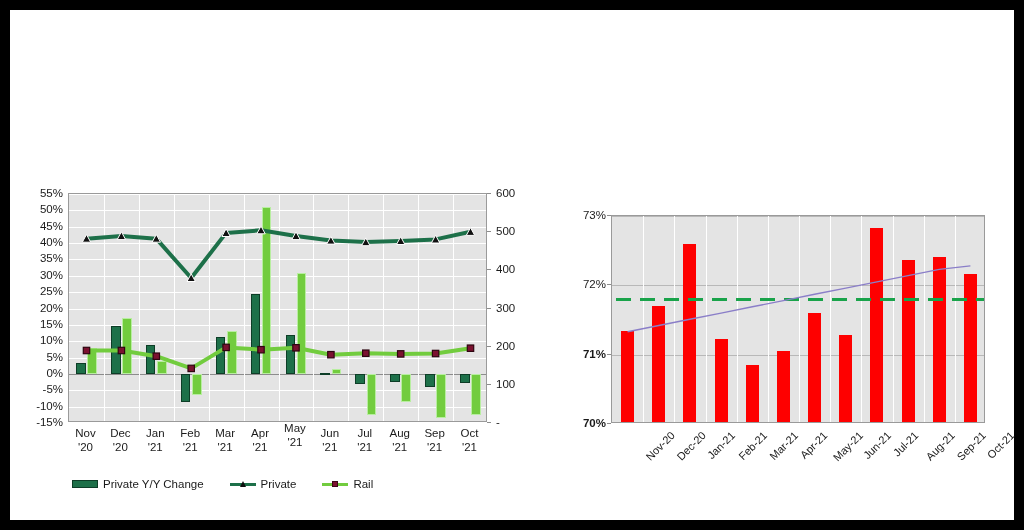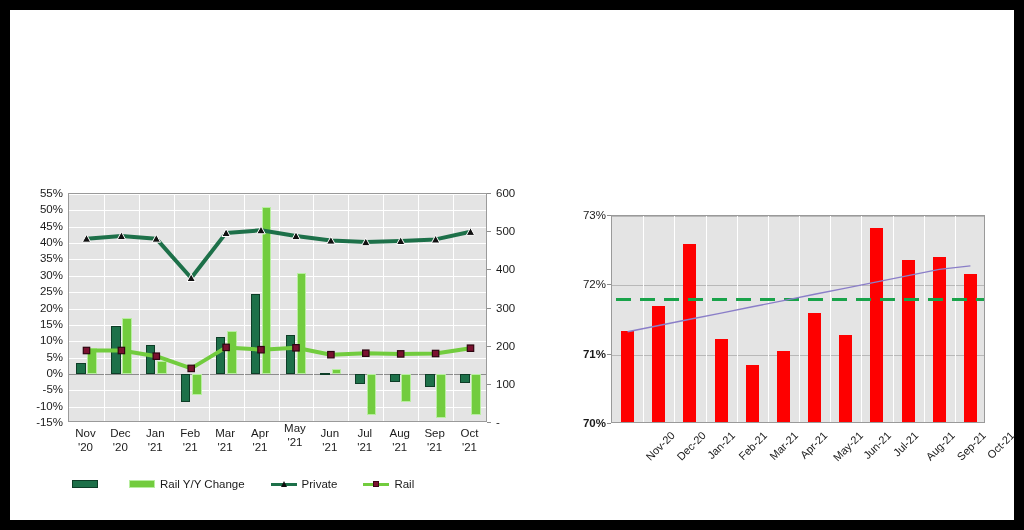--- a/index.html
+++ b/index.html
@@ -305,24 +305,21 @@
 '21</div>
         <div class="xlabel-l" style="left: 383.167px; width: 42.9167px; top: 267px;">Sep
 '21</div>
         <div class="xlabel-l" style="left: 418.083px; width: 42.9167px; top: 267px;">Oct
 '21</div>
       </div>
 
     <div class="legend" id="left-legend" style="left:42px; top:318px; width:440px; justify-content:flex-start; gap:26px;">
         <div class="legend-item">
           <span class="swatch-bar" style="background: rgb(29, 112, 73); border: 1px solid rgb(13, 61, 39);"></span>
-        </div>
-        <div class="legend-item">
-          <span class="swatch-bar" style="background: rgb(114, 204, 62); border: 1px solid rgb(184, 238, 160);"></span>
-          <span>Rail Y/Y Change</span>
+          <span>Private Y/Y Change</span>
         </div>
         <div class="legend-item">
           <span class="swatch-line">
             <span class="ln" style="background: rgb(29, 112, 73);"></span>
             <span class="mk-tri"></span>
           </span>
           <span>Private</span>
         </div>
         <div class="legend-item">
           <span class="swatch-line">

